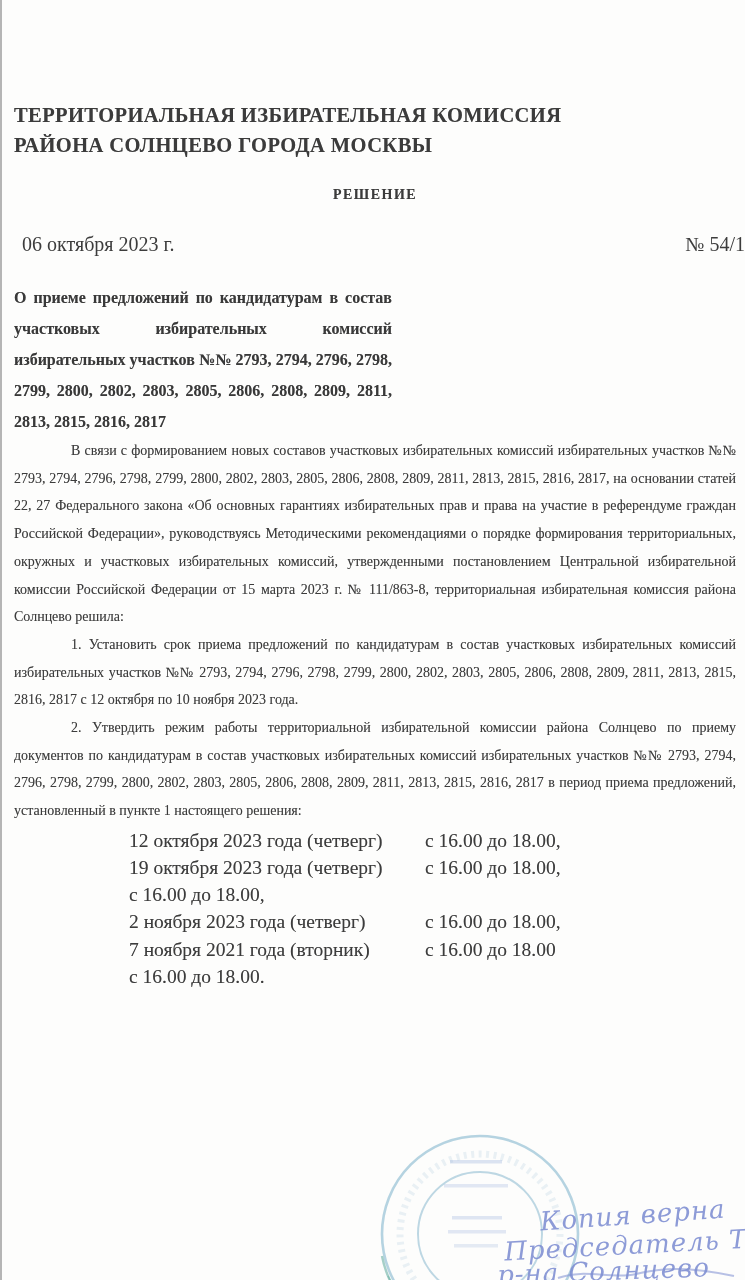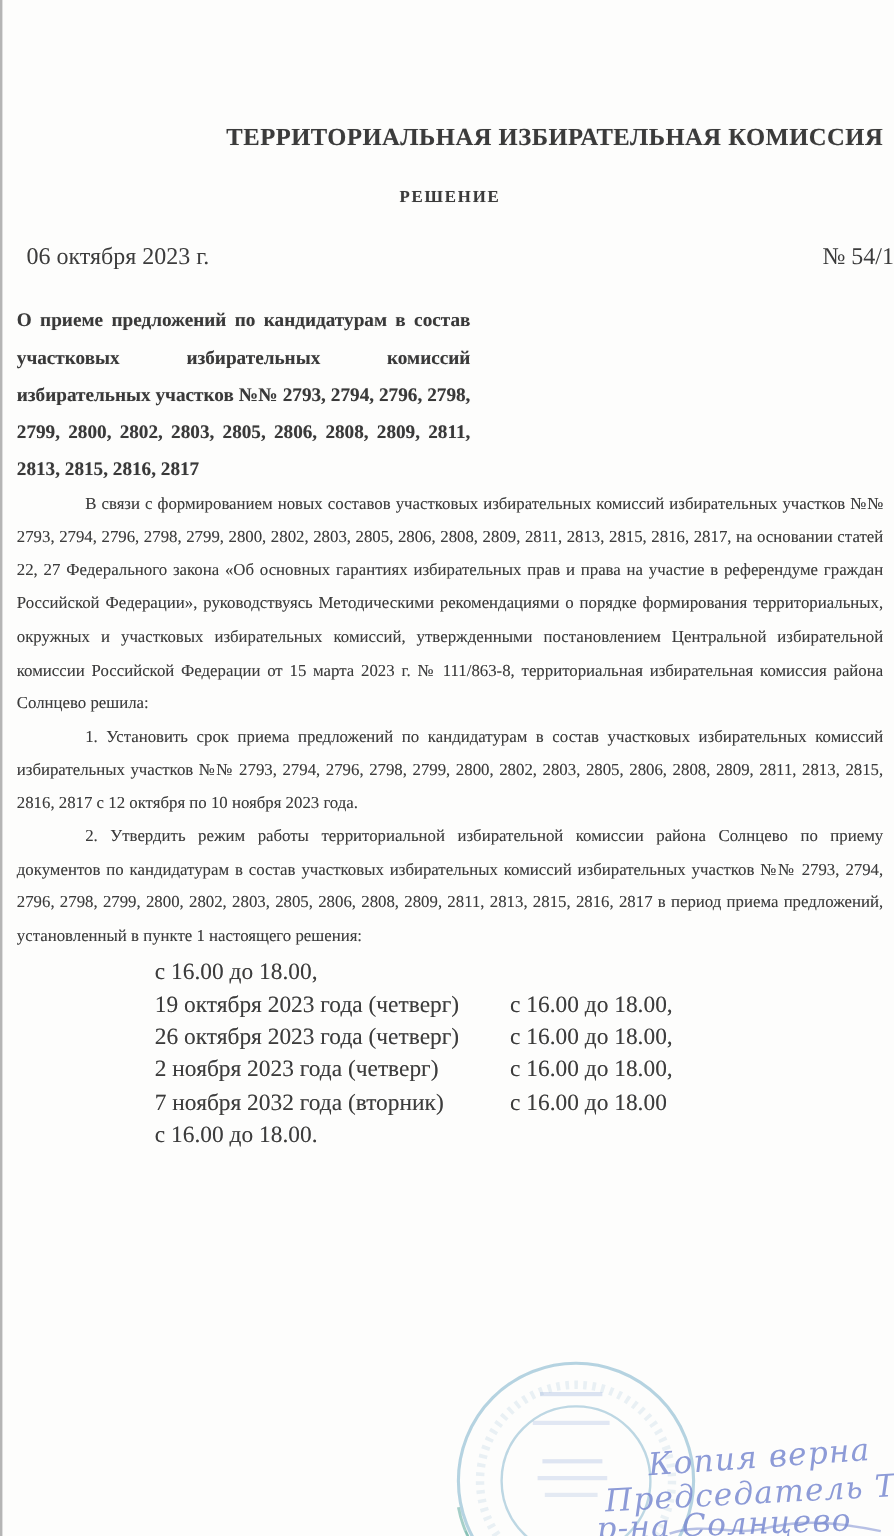--- a/index.html
+++ b/index.html
@@ -26,21 +26,21 @@
 
   .content {
     position: absolute;
     left: 14px;
     right: 9px;
     top: 0;
   }
 
   .org-title {
     margin-top: 100px;
-    text-align: right;
+    text-align: left;
     font-weight: bold;
     font-size: 20.5px;
     line-height: 30px;
     letter-spacing: .4px;
     color: #3b3b3b;
     text-shadow: 0 0 .6px rgba(70,70,70,.45);
   }
 
   .doc-type {
     margin-top: 20px;
@@ -129,53 +129,54 @@
 </head>
 <body>
 
 <div class="page">
   <div class="scan-edge"></div>
 
   <div class="content">
 
     <div class="org-title">
       <div>ТЕРРИТОРИАЛЬНАЯ ИЗБИРАТЕЛЬНАЯ КОМИССИЯ</div>
+      <div>РАЙОНА СОЛНЦЕВО ГОРОДА МОСКВЫ</div>
     </div>
 
     <div class="doc-type">РЕШЕНИЕ</div>
 
     <div class="date-row">
       <span class="doc-date">06 октября 2023 г.</span>
       <span class="doc-number">№ 54/1</span>
     </div>
 
     <div class="subject">О приеме предложений по кандидатурам в состав участковых избирательных комиссий избирательных участков №№ 2793, 2794, 2796, 2798, 2799, 2800, 2802, 2803, 2805, 2806, 2808, 2809, 2811, 2813, 2815, 2816, 2817</div>
 
     <p class="body-par">В связи с формированием новых составов участковых избирательных комиссий избирательных участков №№ 2793, 2794, 2796, 2798, 2799, 2800, 2802, 2803, 2805, 2806, 2808, 2809, 2811, 2813, 2815, 2816, 2817, на основании статей 22, 27 Федерального закона «Об основных гарантиях избирательных прав и права на участие в референдуме граждан Российской Федерации», руководствуясь Методическими рекомендациями о порядке формирования территориальных, окружных и участковых избирательных комиссий, утвержденными постановлением Центральной избирательной комиссии Российской Федерации от 15 марта 2023 г. № 111/863-8, территориальная избирательная комиссия района Солнцево решила:</p>
     <p class="body-par">1. Установить срок приема предложений по кандидатурам в состав участковых избирательных комиссий избирательных участков №№ 2793, 2794, 2796, 2798, 2799, 2800, 2802, 2803, 2805, 2806, 2808, 2809, 2811, 2813, 2815, 2816, 2817 с 12 октября по 10 ноября 2023 года.</p>
     <p class="body-par">2. Утвердить режим работы территориальной избирательной комиссии района Солнцево по приему документов по кандидатурам в состав участковых избирательных комиссий избирательных участков №№ 2793, 2794, 2796, 2798, 2799, 2800, 2802, 2803, 2805, 2806, 2808, 2809, 2811, 2813, 2815, 2816, 2817 в период приема предложений, установленный в пункте 1 настоящего решения:</p>
 
     <div class="schedule">
       <div class="schedule-row">
+        <span class="s-date">12 октября 2023 года (четверг)</span>
         <span class="s-time">с 16.00 до 18.00,</span>
       </div>
       <div class="schedule-row">
         <span class="s-date">19 октября 2023 года (четверг)</span>
         <span class="s-time">с 16.00 до 18.00,</span>
       </div>
       <div class="schedule-row">
-        <span class="s-date">26 октября 2023 года (четверг)</span>
         <span class="s-time">с 16.00 до 18.00,</span>
       </div>
       <div class="schedule-row">
         <span class="s-date">2 ноября 2023 года (четверг)</span>
         <span class="s-time">с 16.00 до 18.00,</span>
       </div>
       <div class="schedule-row">
-        <span class="s-date">7 ноября 2032 года (вторник)</span>
+        <span class="s-date">7 ноября 2021 года (вторник)</span>
         <span class="s-time">с 16.00 до 18.00</span>
       </div>
       <div class="schedule-row">
         <span class="s-time">с 16.00 до 18.00.</span>
       </div>
     </div>
 
   </div>
 
   <svg class="stamp" viewBox="0 0 224 212" width="224" height="154" preserveAspectRatio="xMinYMin slice">

